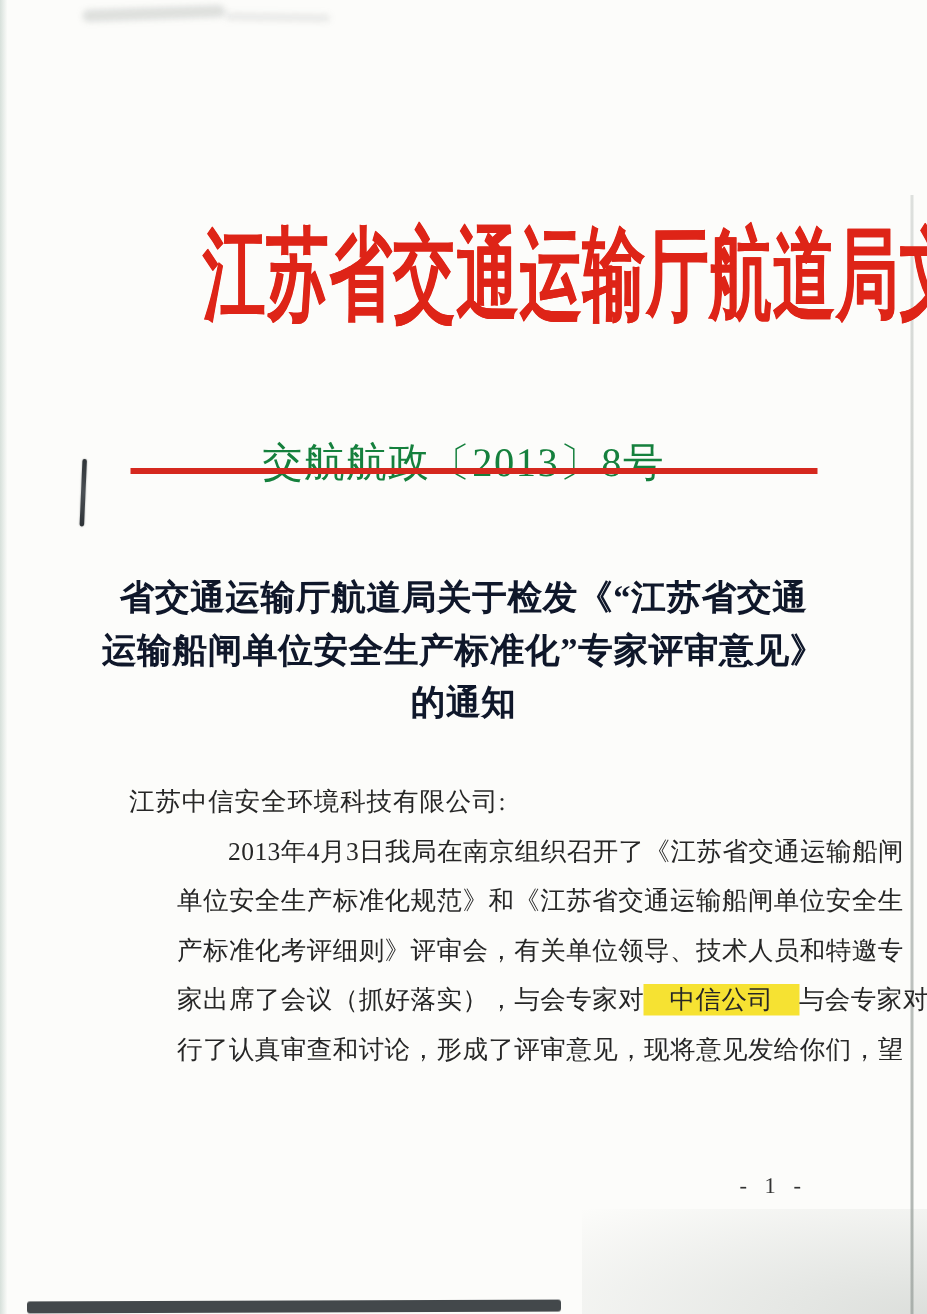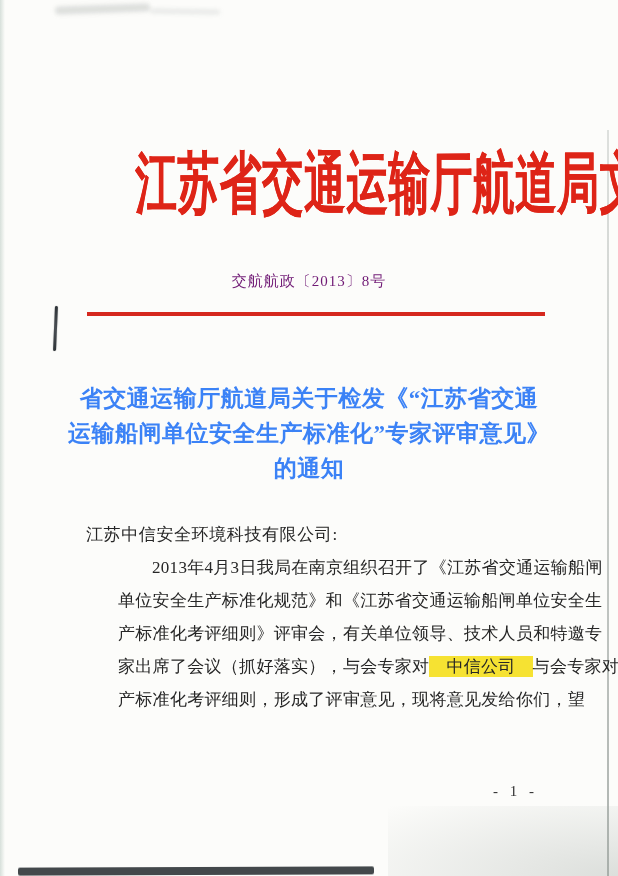--- a/index.html
+++ b/index.html
@@ -59,38 +59,38 @@
     display:inline-block;
     font-size:62px;
     font-weight:bold;
     color:#de2417;
     letter-spacing:1px;
     transform:scale(0.67,1.08);
     transform-origin:center top;
     text-shadow:0.5px 0 0 #de2417;
   }
   .doc-number{
-    position:absolute;left:0;right:0;top:272px;
+    position:absolute;left:0;right:0;top:290px;
     text-align:center;
-    font-size:15px;
-    color:#701a75;
+    font-size:27px;
+    color:#15803d;
     letter-spacing:1px;
   }
   .red-line{
     position:absolute;left:87px;top:312px;
     width:458px;height:4px;
     background:#d5281e;
   }
   .notice-title{
     position:absolute;left:0;right:0;top:381px;
     margin:0;
     text-align:center;
     font-size:23px;
     font-weight:bold;
-    color:#3b82f6;
+    color:#0f172a;
     line-height:35px;
   }
   .notice-title .tl{display:block;white-space:nowrap;letter-spacing:0.5px;}
 
   .body-block{
     position:absolute;left:86px;top:518px;width:480px;
     font-size:17px;
     color:#262626;
     line-height:33px;
   }
@@ -136,18 +136,18 @@
     <span class="tl">运输船闸单位安全生产标准化”专家评审意见》</span>
     <span class="tl">的通知</span>
   </h1>
 
   <div class="body-block">
     <div class="recipient">江苏中信安全环境科技有限公司:</div>
     <div class="pline indent">2013年4月3日我局在南京组织召开了《江苏省交通运输船闸</div>
     <div class="pline">单位安全生产标准化规范》和《江苏省交通运输船闸单位安全生</div>
     <div class="pline">产标准化考评细则》评审会，有关单位领导、技术人员和特邀专</div>
     <div class="pline"><span>家出席了会议（抓好落实），与会专家对</span><mark class="hl">中信公司</mark><span>与会专家对</span></div>
-    <div class="pline">产标准化考评细则，形成了评审意见，现将意见发给你们，望</div>
+    <div class="pline">行了认真审查和讨论，形成了评审意见，现将意见发给你们，望</div>
   </div>
 
   <div class="page-number">- 1 -</div>
 
 </div>
 
 </body></html>

